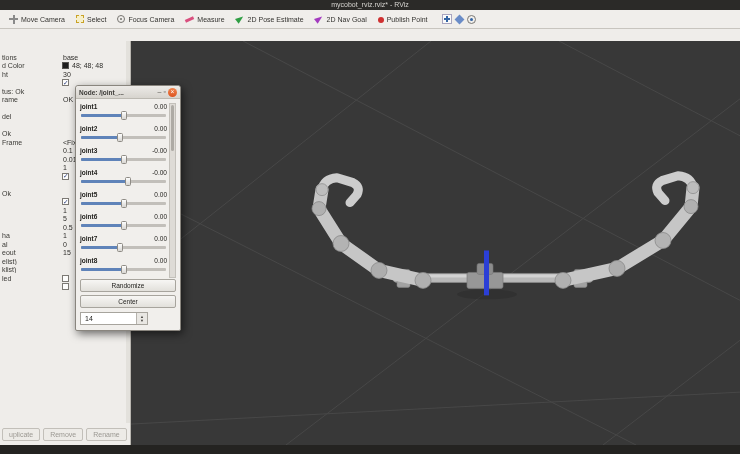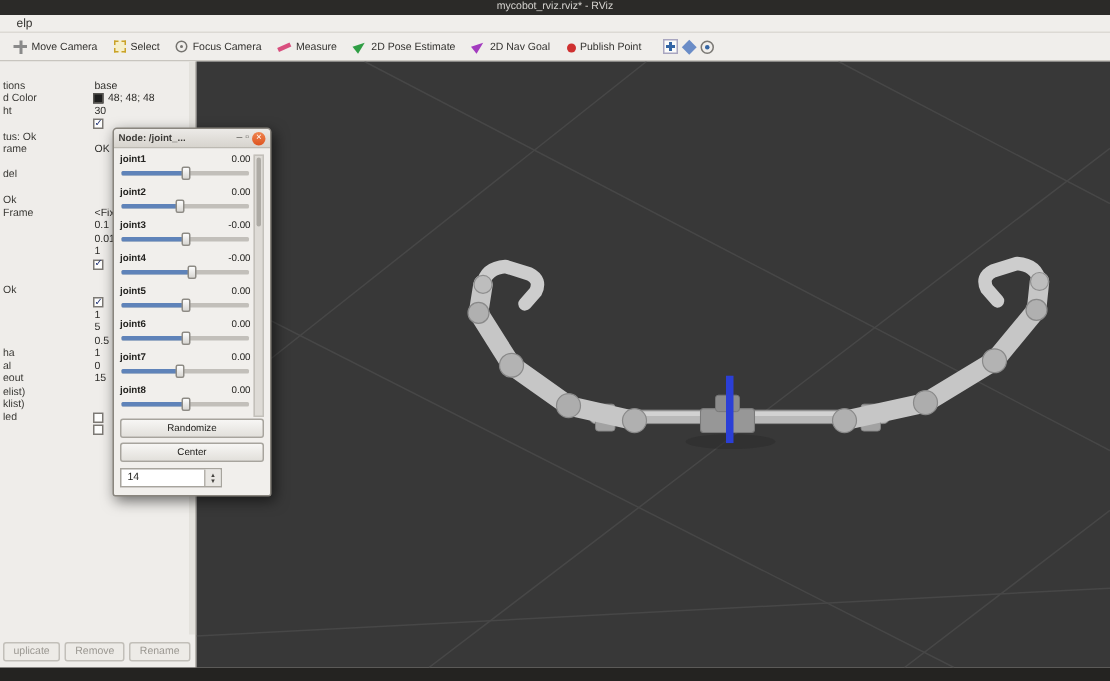--- a/index.html
+++ b/index.html
@@ -78,23 +78,20 @@
 </style>
 </head>
 <body>
 
 <div class="screen">
 
   <div class="titlebar">
     <span>mycobot_rviz.rviz* - RViz</span>
   </div>
 
-  <div class="menubar">
-    <span>elp</span>
-  </div>
 
   <div class="toolbar">
     <div class="toolbar-tools">
 
         <div class="tool">
           <span class="ticon k-move-camera"></span>
           <span>Move Camera</span>
         </div>
 
         <div class="tool">

